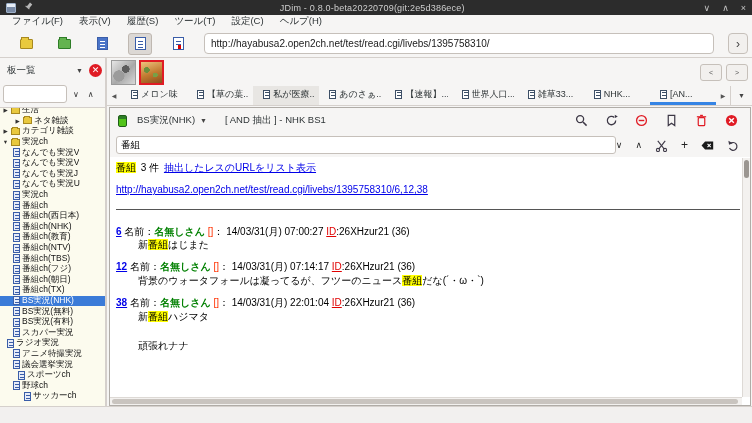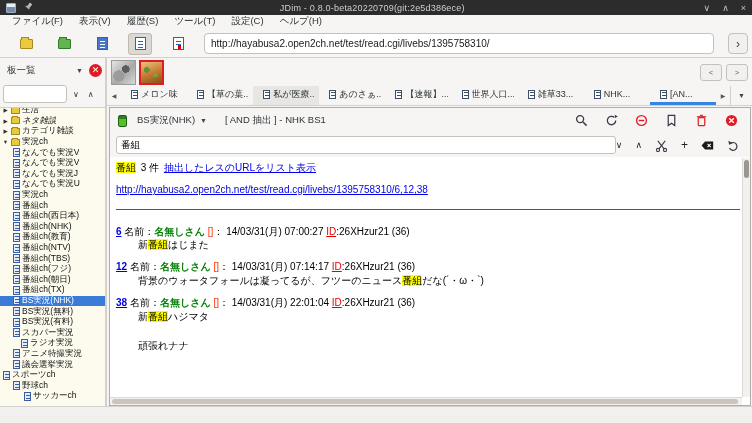--- a/index.html
+++ b/index.html
@@ -189,21 +189,21 @@
         <input class="sb-input" value="" style="">
         <span class="chev">∨</span>
         <span class="chev">∧</span>
       </div>
       <div class="tree">
           <div class="tree-row" style="padding-left: 2px;">
             <span class="arrow">▶</span>
             <span class="fold"></span>
             <span class="tlabel">生活</span>
           </div>
-          <div class="tree-row" style="padding-left: 2px; font-style: italic;">
+          <div class="tree-row" style="padding-left: 14px;">
             <span class="arrow">▶</span>
             <span class="fold"></span>
             <span class="tlabel">ネタ雑談</span>
           </div>
           <div class="tree-row" style="padding-left: 2px;">
             <span class="arrow">▶</span>
             <span class="fold"></span>
             <span class="tlabel">カテゴリ雑談</span>
           </div>
           <div class="tree-row" style="padding-left: 2px;">
@@ -276,33 +276,33 @@
             <span class="tlabel">BS実況(無料)</span>
           </div>
           <div class="tree-row" style="padding-left: 13px;">
             <span class="page"></span>
             <span class="tlabel">BS実況(有料)</span>
           </div>
           <div class="tree-row" style="padding-left: 13px;">
             <span class="page"></span>
             <span class="tlabel">スカパー実況</span>
           </div>
-          <div class="tree-row" style="padding-left: 21px;">
+          <div class="tree-row" style="padding-left: 7px;">
             <span class="page"></span>
             <span class="tlabel">ラジオ実況</span>
           </div>
           <div class="tree-row" style="padding-left: 13px;">
             <span class="page"></span>
             <span class="tlabel">アニメ特撮実況</span>
           </div>
           <div class="tree-row" style="padding-left: 13px; font-family: Liberation Mono, monospace;">
             <span class="page"></span>
             <span class="tlabel">議会選挙実況</span>
           </div>
-          <div class="tree-row" style="padding-left: 3px;">
+          <div class="tree-row" style="padding-left: 18px;">
             <span class="page"></span>
             <span class="tlabel">スポーツch</span>
           </div>
           <div class="tree-row" style="padding-left: 13px;">
             <span class="page"></span>
             <span class="tlabel">野球ch</span>
           </div>
           <div class="tree-row" style="padding-left: 24px;">
             <span class="page"></span>
             <span class="tlabel">サッカーch</span>

